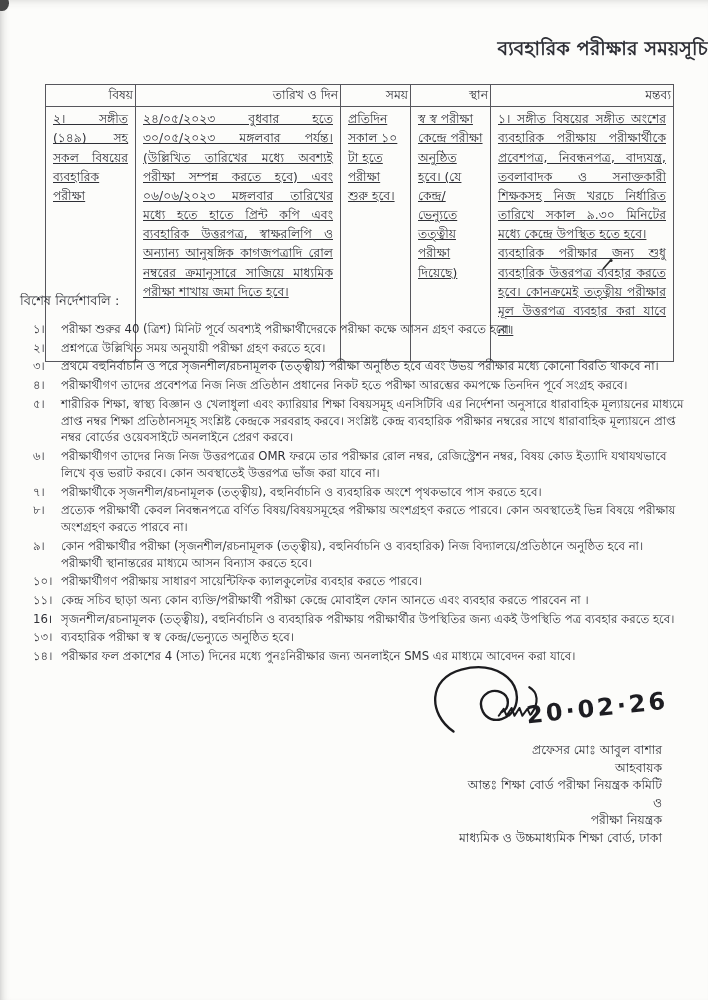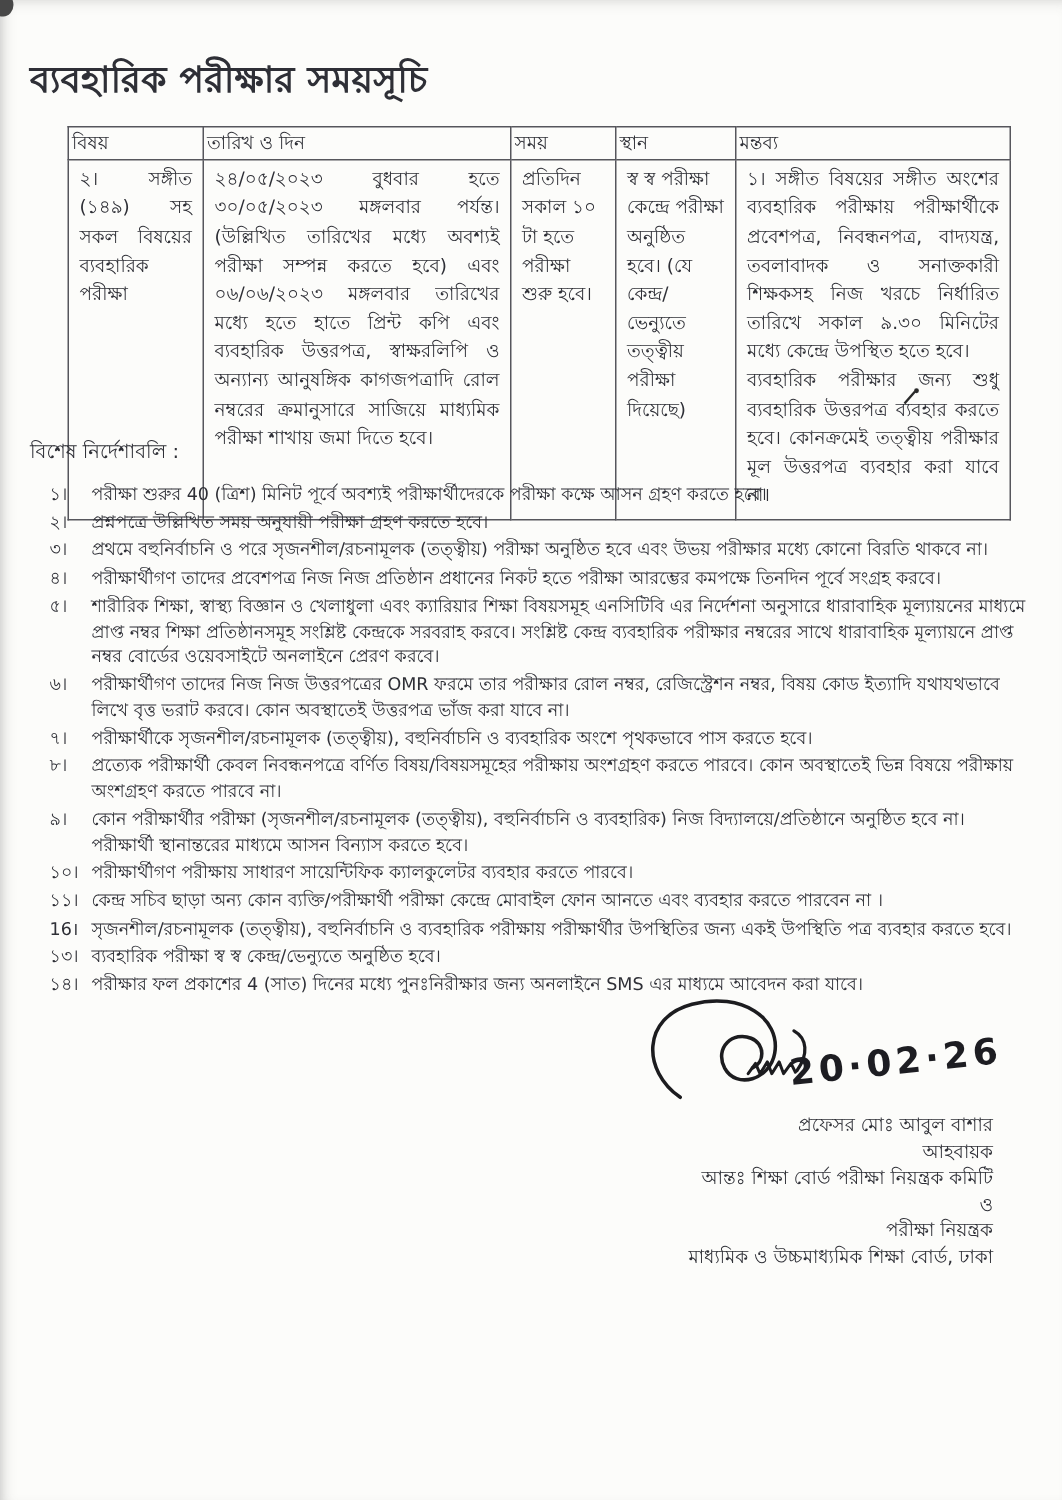--- a/index.html
+++ b/index.html
@@ -18,43 +18,42 @@
     overflow:hidden;
   }
   .corner-blot {
     position:absolute; left:-4px; top:-4px;
     width:13px; height:15px;
     background:#474747;
     border-radius:0 65% 70% 55%;
   }
   .title {
     position:absolute; top:34px; left:0; right:0;
-    text-align:left;
-    font-size:24px; font-weight:700;
+    text-align:right;
+    font-size:19px; font-weight:700;
     letter-spacing:.2px;
-    padding-left:20px;
   }
   table.schedule {
     position:absolute; top:84px; left:45px;
     width:628px;
     border-collapse:collapse;
     table-layout:fixed;
   }
   table.schedule th, table.schedule td {
     border:1.4px solid #56565c;
     vertical-align:top;
     font-size:12.3px;
     line-height:1.56;
   }
   table.schedule th {
     font-weight:400;
-    text-align:left;
+    text-align:right;
     padding:1px 2px;
   }
-  table.schedule td { padding:3px 7px 6px 7px; }
+  table.schedule td { padding:3px 7px 21px 7px;text-decoration:underline; }
   td.just { text-align:justify; text-justify:inter-word; }
   td.remarks p { text-align:justify; text-justify:inter-word; }
   .pen-mark { position:absolute; left:601px; top:256px; }
   .instructions-heading {
     position:absolute; top:291px; left:20px;
     font-size:13px;
   }
   .inst-list {
     position:absolute; top:321px; left:33px;
     width:660px;

